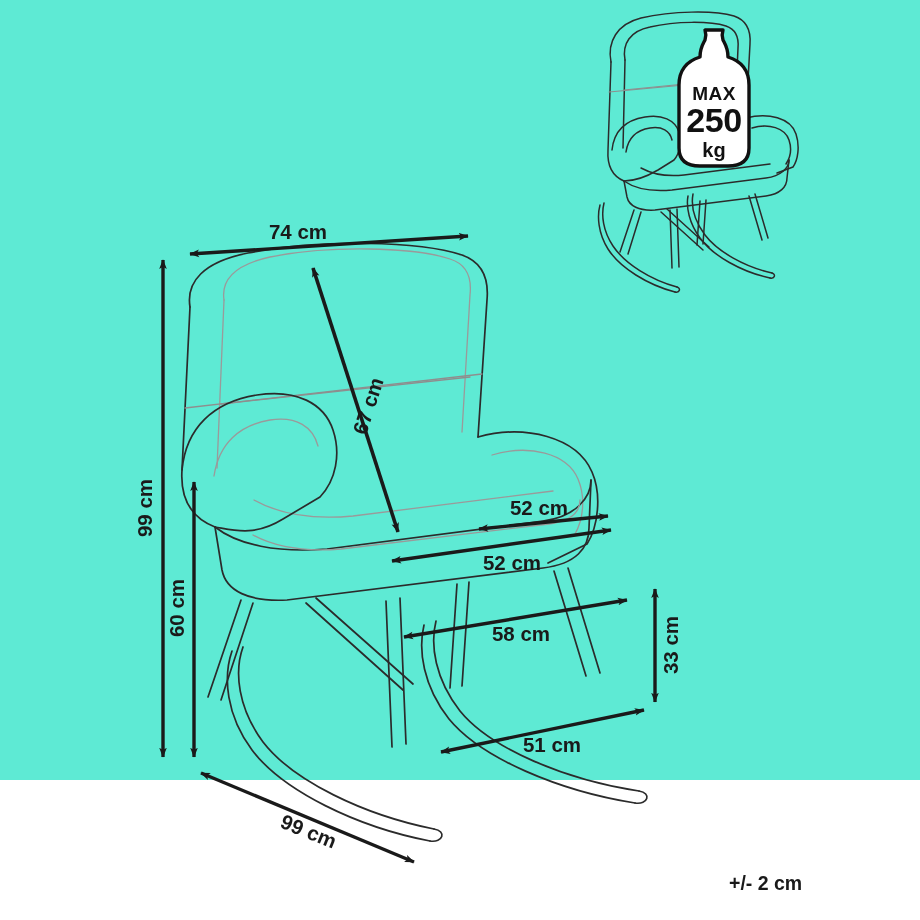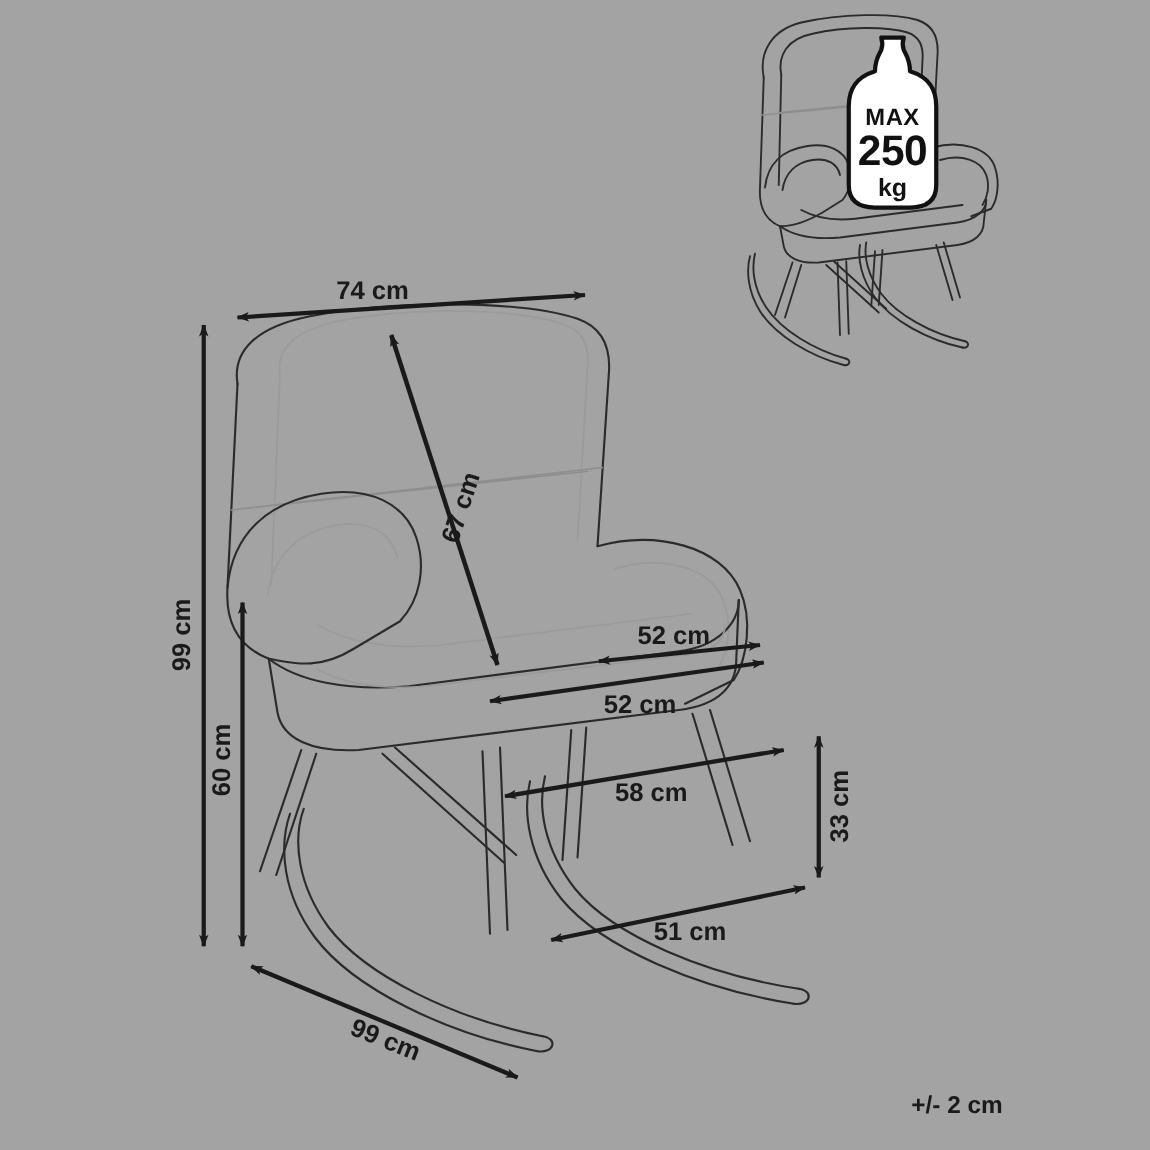--- a/index.html
+++ b/index.html
@@ -10,22 +10,22 @@
   body {
     width: 920px;
     height: 920px;
     font-family: "Liberation Sans", sans-serif;
     overflow: hidden;
     position: relative;
   }
   #stage {
     position: relative;
     width: 920px;
-    height: 920px;
-    background: #a3a3a3;
+    height: 780px;
+    background: #5eead4;
   }
   #stage > svg {
     position: absolute;
     top: 0;
     left: 0;
     width: 920px;
     height: 920px;
     display: block;
   }
   .dim-label {

